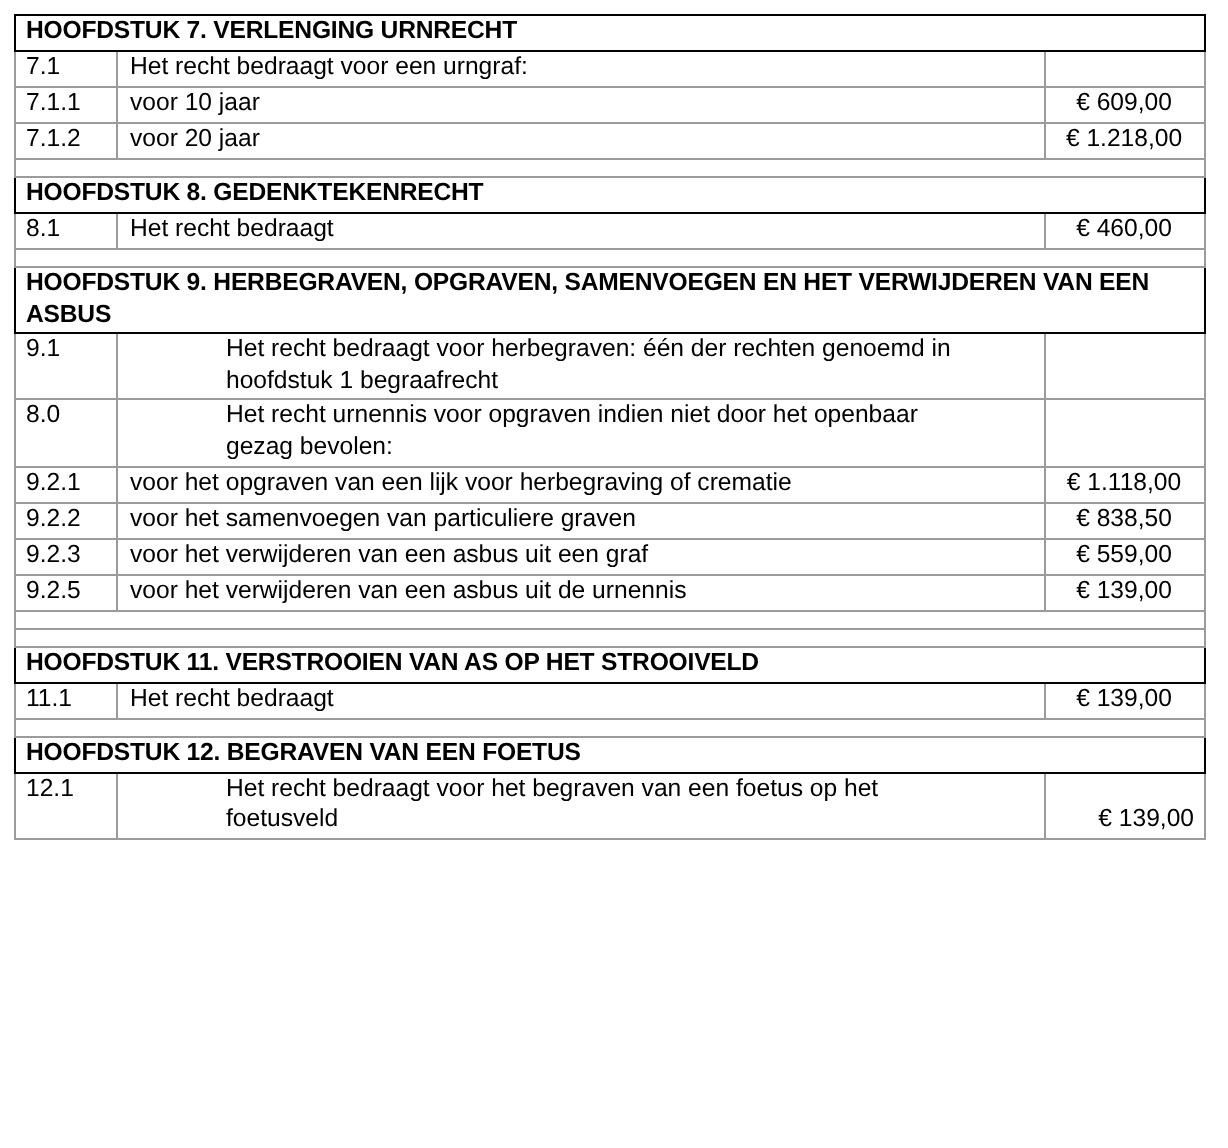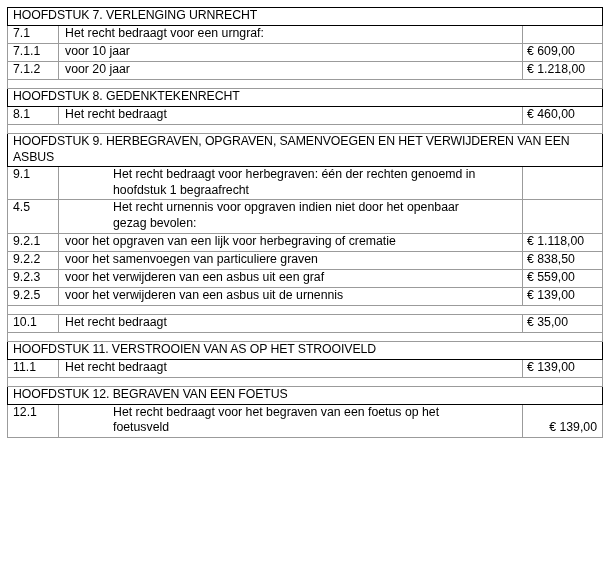--- a/index.html
+++ b/index.html
@@ -37,31 +37,31 @@
     vertical-align: top;
     line-height: 15.6px;
     height: 16px;
     background: #ffffff;
     white-space: nowrap;
     overflow: hidden;
   }
   td.code { padding-left: 5px; }
   td.desc { padding-left: 6px; }
   td.price {
-    text-align: left;
+    text-align: center;
     padding-right: 5px;
   }
   td.price-bottom {
     vertical-align: bottom;
     text-align: right;
     padding-right: 5px;
     padding-bottom: 1px;
   }
   tr.section-head td {
-    font-weight: normal;
+    font-weight: bold;
     border: 1px solid #000000;
     padding-top: 0px;
     padding-bottom: 1px;
     padding-left: 5px;
     white-space: normal;
     letter-spacing: -0.1px;
     margin-top: 20px;
   }
   tr.spacer td {
     border: 1px solid #9b9b9b;
@@ -136,21 +136,21 @@
       </tr>
       <tr>
         <td class="code">9.1</td>
         <td class="desc wrap">
           <span class="sp">Het recht bedraagt voor herbegraven: één der rechten genoemd in</span>
           <span class="sp">hoofdstuk 1 begraafrecht</span>
         </td>
         <td class="price"></td>
       </tr>
       <tr>
-        <td class="code">4.5</td>
+        <td class="code">8.0</td>
         <td class="desc wrap">
           <span class="sp">Het recht urnennis voor opgraven indien niet door het openbaar</span>
           <span class="sp">gezag bevolen:</span>
         </td>
         <td class="price"></td>
       </tr>
       <tr>
         <td class="code">9.2.1</td>
         <td class="desc">voor het opgraven van een lijk voor herbegraving of crematie</td>
         <td class="price">€ 1.118,00</td>
@@ -170,25 +170,20 @@
         <td class="desc">voor het verwijderen van een asbus uit de urnennis</td>
         <td class="price">€ 139,00</td>
       </tr>
 
       <tr class="spacer">
         <td class="gap-left"></td>
         <td class="gap-mid"></td>
         <td class="gap-right"></td>
       </tr>
 
-      <tr>
-        <td class="code">10.1</td>
-        <td class="desc">Het recht bedraagt</td>
-        <td class="price">€ 35,00</td>
-      </tr>
 
       <tr class="spacer">
         <td class="gap-left"></td>
         <td class="gap-mid"></td>
         <td class="gap-right"></td>
       </tr>
 
       <tr class="section-head">
         <td colspan="3">HOOFDSTUK 11. VERSTROOIEN VAN AS OP HET STROOIVELD</td>
       </tr>

